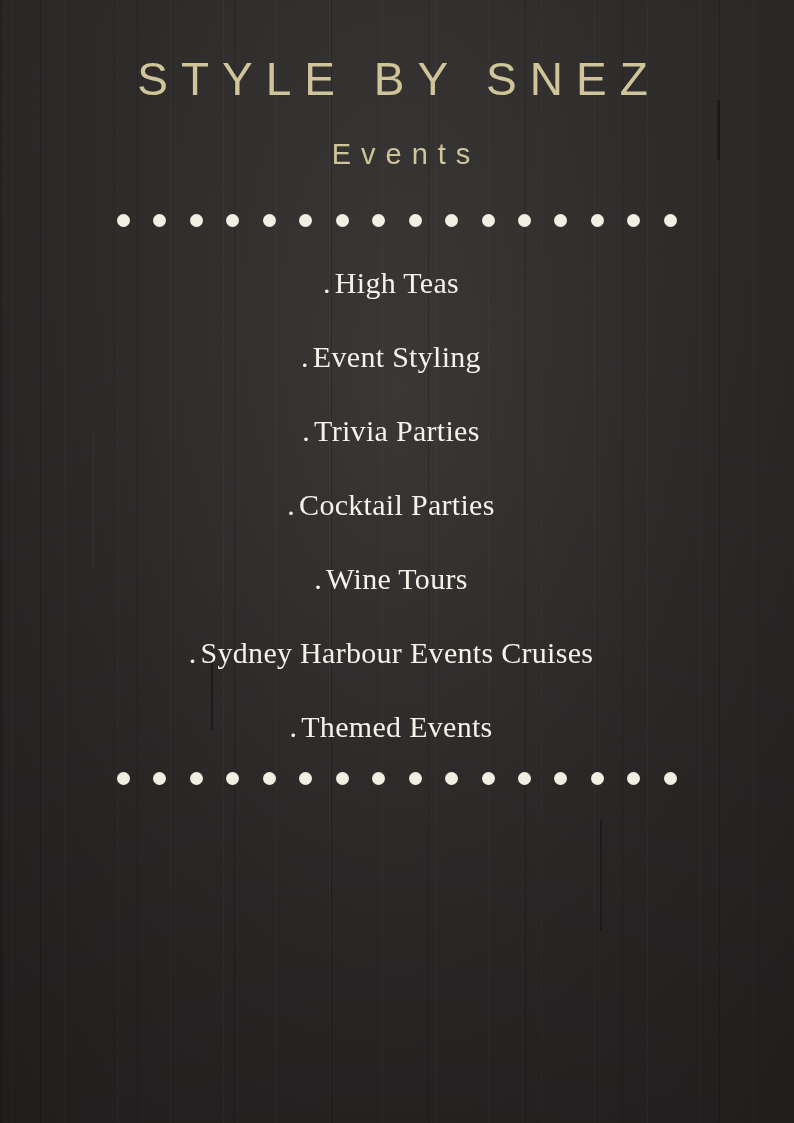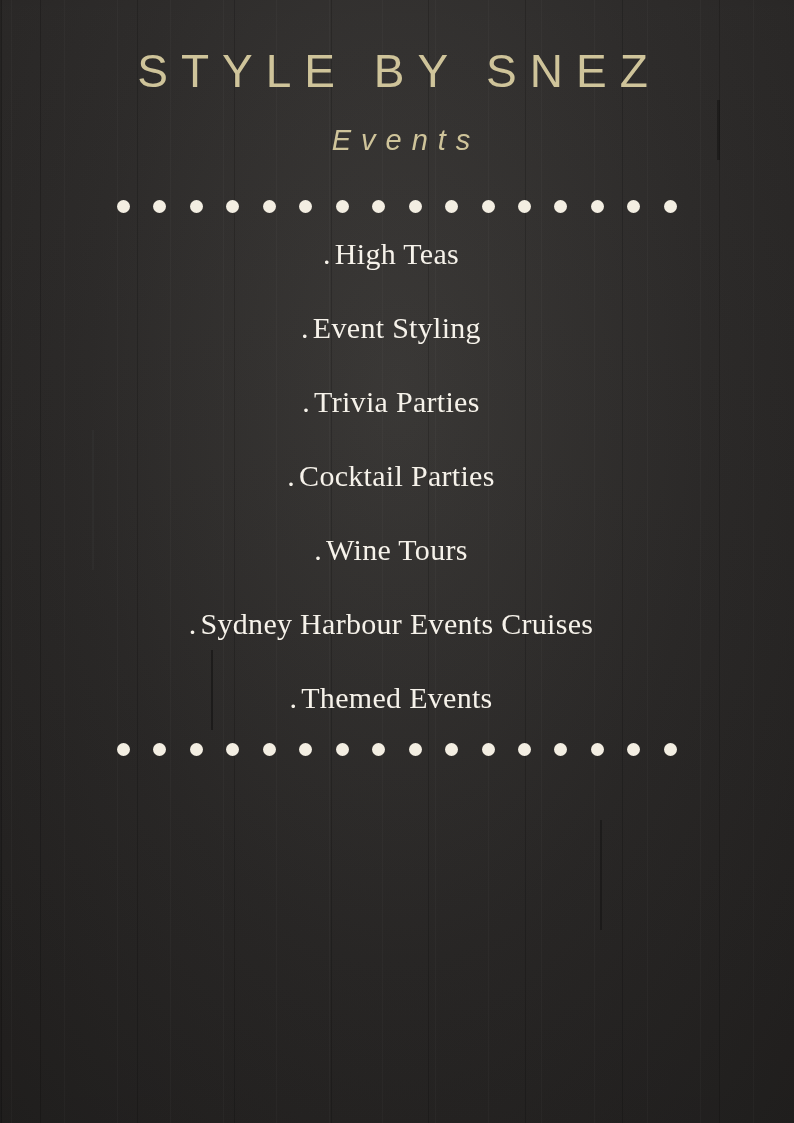--- a/index.html
+++ b/index.html
@@ -57,35 +57,34 @@
     padding: 40px 0 0 0;
     text-align: center;
   }
 
   .title {
     font-family: "Liberation Sans", sans-serif;
     font-size: 46px;
     letter-spacing: 13px;
     color: #cfc49a;
     font-weight: 400;
-    margin: 4px;
+    margin: 12px;
     padding-left: 4px;
     line-height: 1.2;
   }
 
   .subtitle {
     font-family: "Liberation Sans", sans-serif;
     font-size: 29px;
     letter-spacing: 10px;
     color: #cfc49a;
     font-weight: 300;
-    margin: 24px 0 0 0;
+    margin: 30px 0 0 0;
     padding-left: 18px;
     line-height: 1.2;
-    font-style: italic;
   }
 
   .dots {
     display: flex;
     justify-content: space-between;
     align-items: center;
     width: 560px;
     margin: 42px auto 0 auto;
   }
   .dots.bottom {
@@ -94,21 +93,21 @@
   .dot {
     width: 13px;
     height: 13px;
     border-radius: 50%;
     background: #f3eee2;
     flex: 0 0 auto;
   }
 
   .items {
     list-style: none;
-    margin: 0;
+    margin: 15px;
     padding: 26px 12px 0 0;
   }
   .item {
     font-family: "Liberation Serif", serif;
     font-size: 30px;
     color: #f6f2ea;
     line-height: 1;
     padding: 0;
     margin: 0 0 44px 0;
     letter-spacing: 0.3px;

